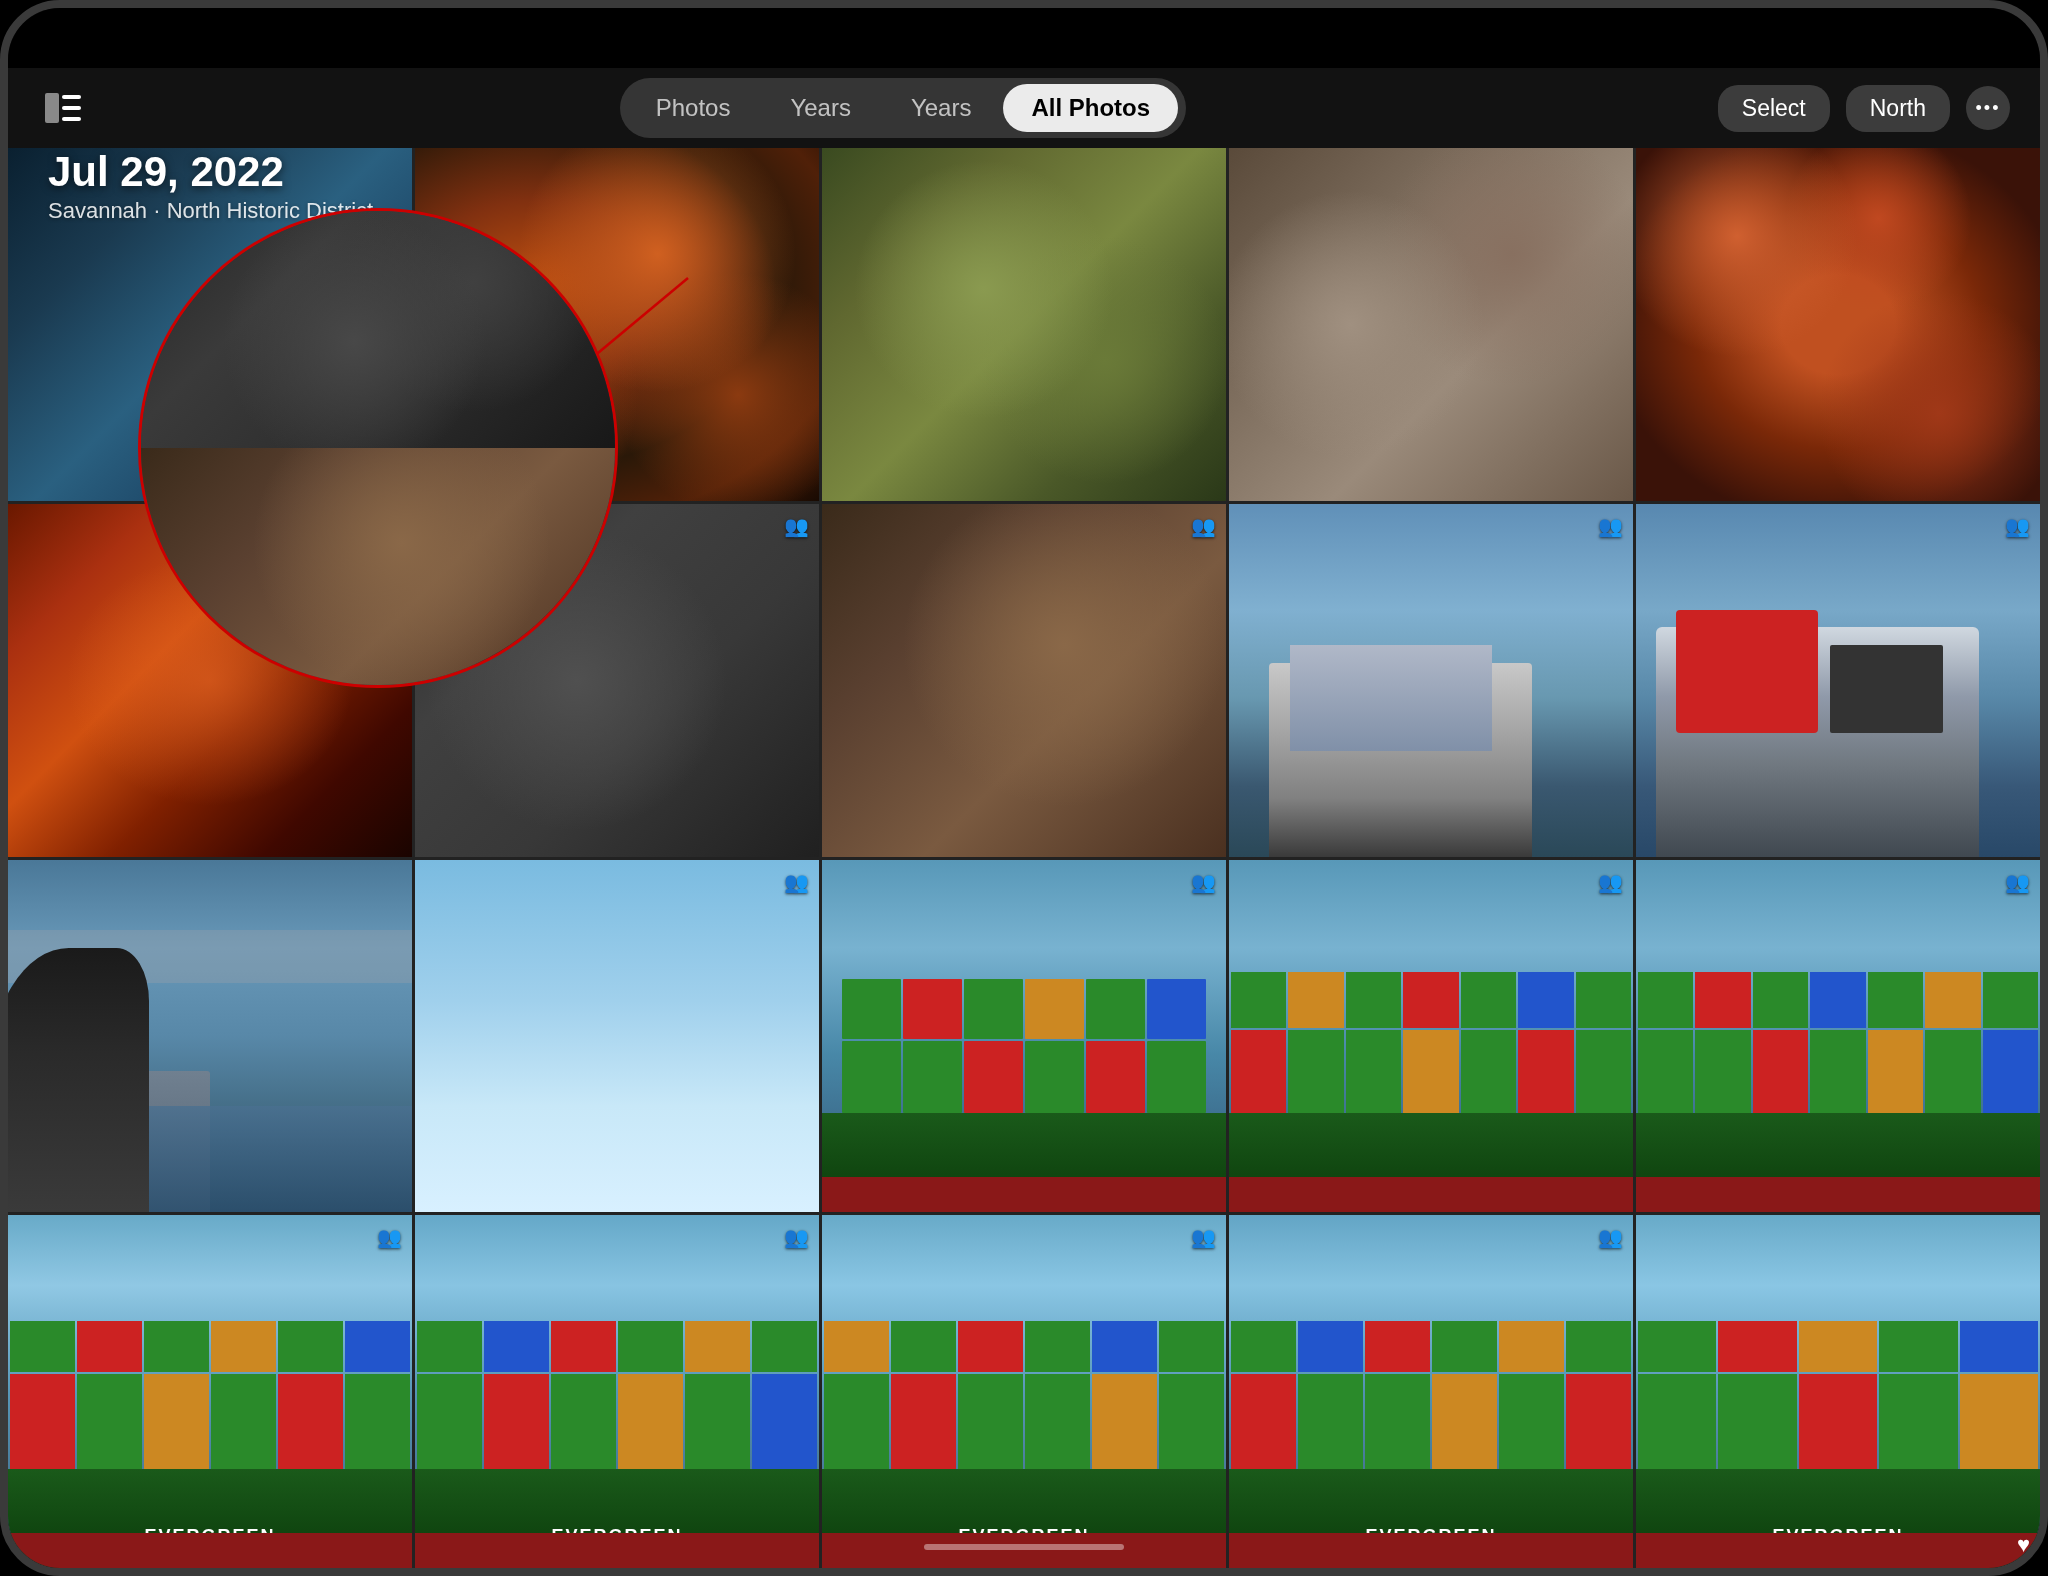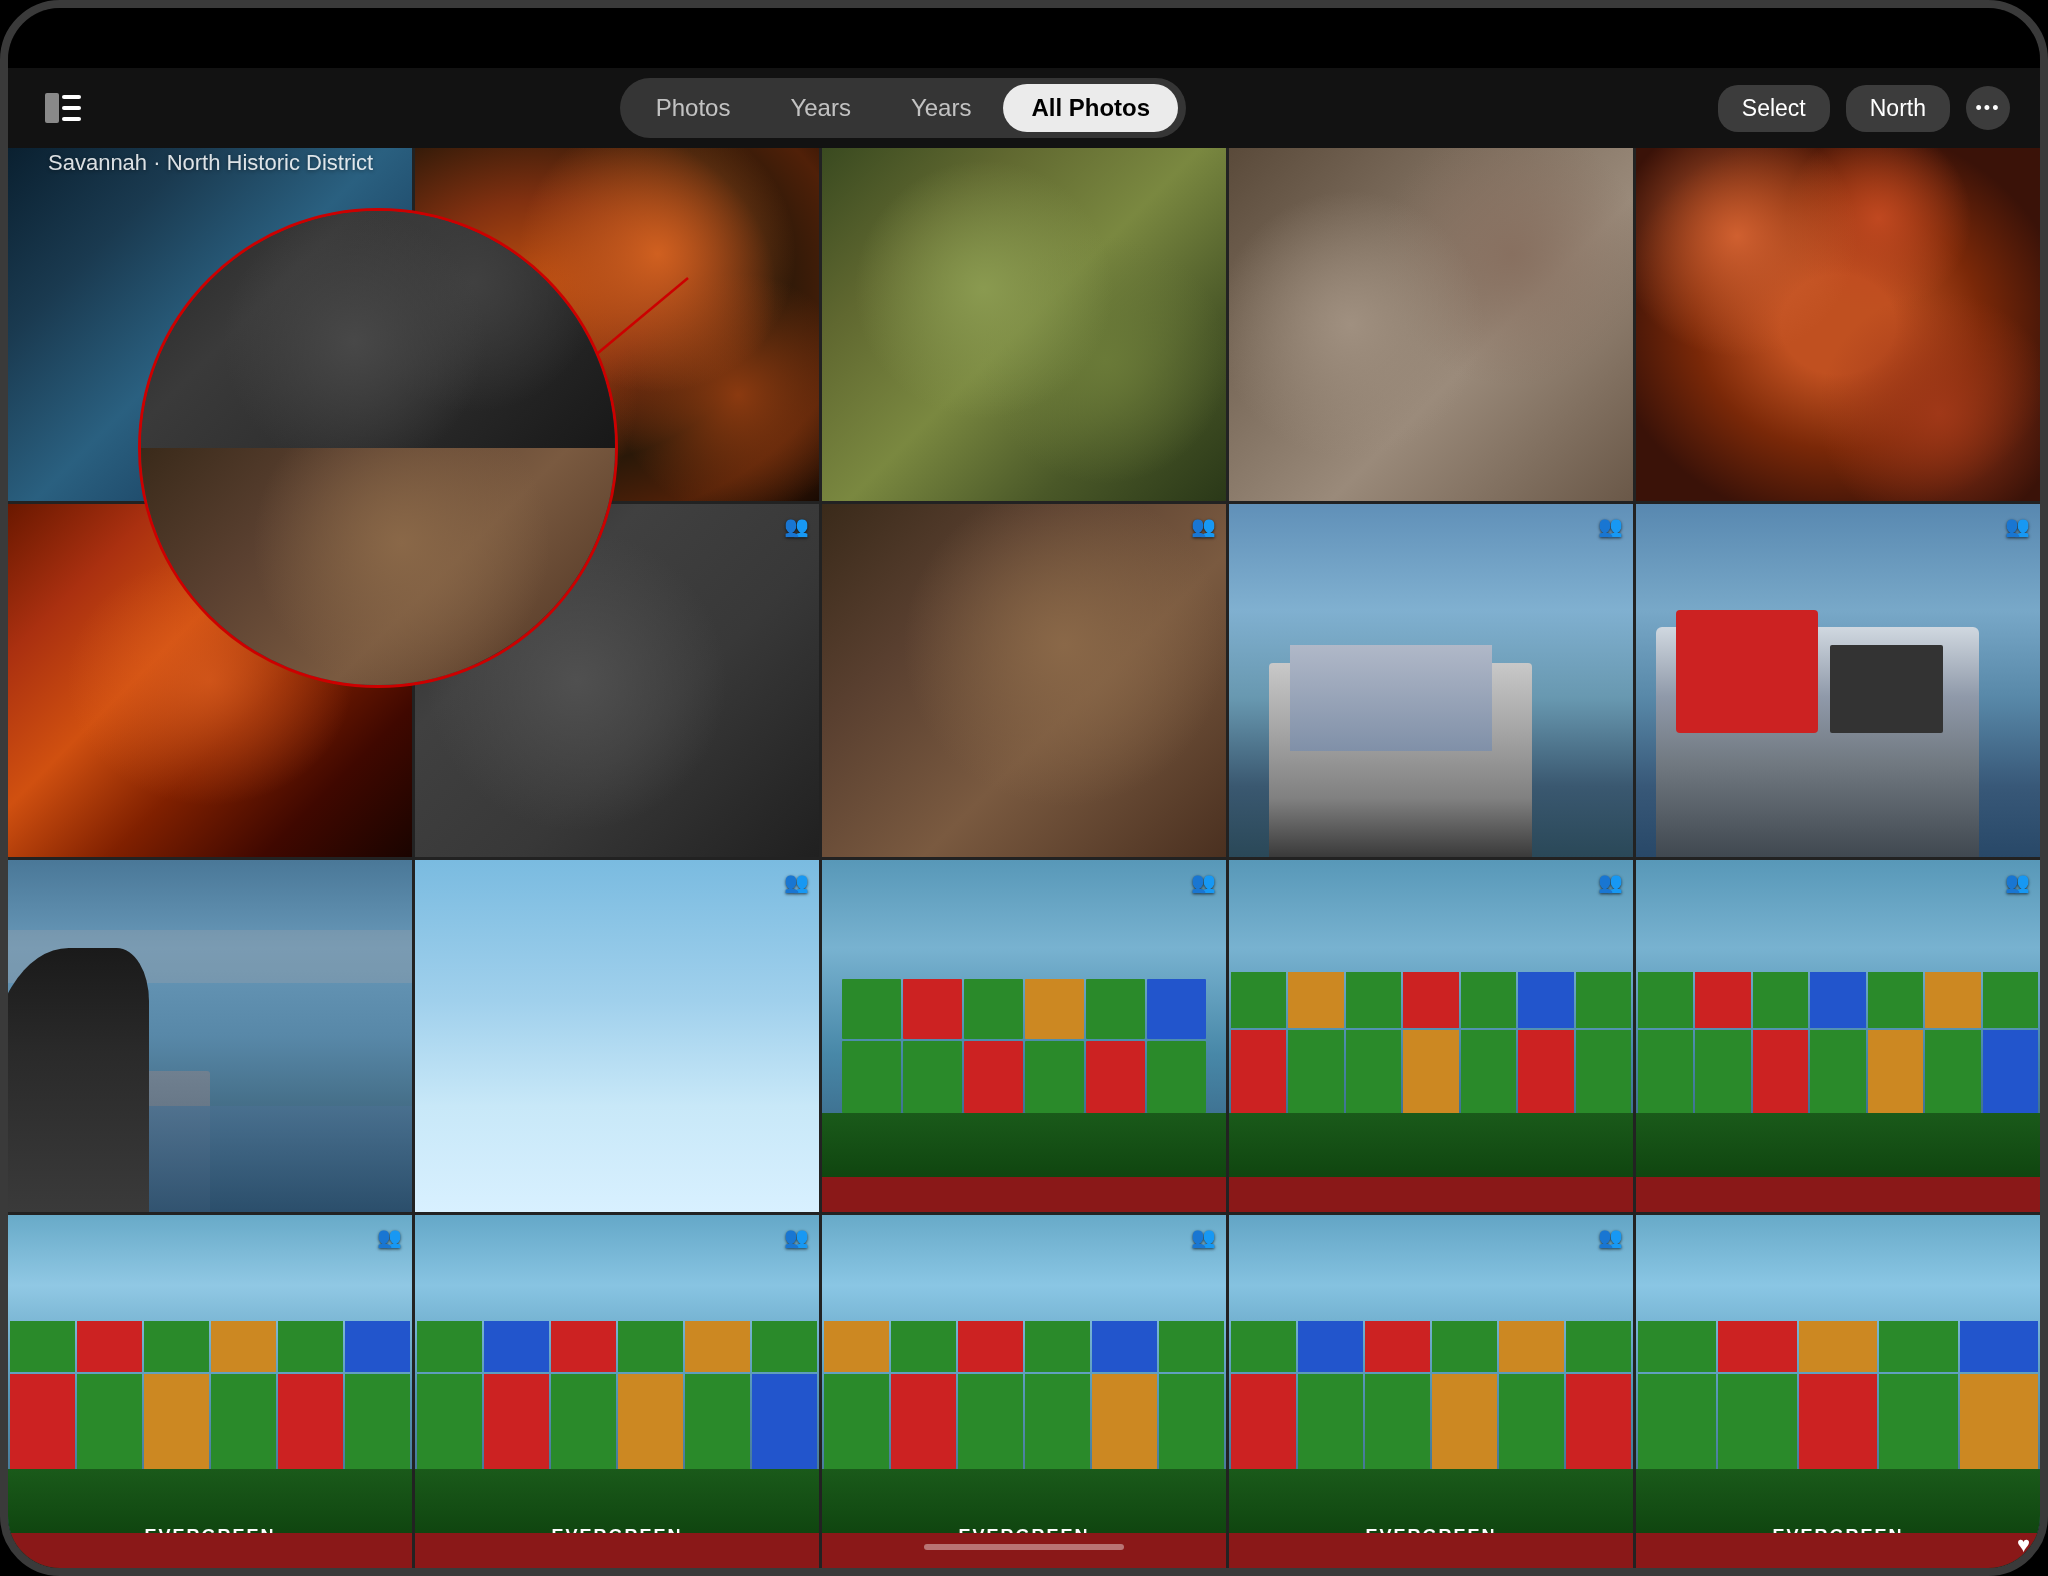--- a/index.html
+++ b/index.html
@@ -306,20 +306,21 @@
       <div class="nav-right">
         <div class="nav-btn">Select</div>
         <div class="nav-btn">North</div>
         <div class="nav-more-btn">
           <span style="letter-spacing:2px; font-size:18px;">•••</span>
         </div>
       </div>
     </div>
 
     <div class="date-header">
+      <div class="date-title">Jul 29, 2022</div>
       <div class="date-subtitle">Savannah · North Historic District</div>
     </div>
 
     <div class="photo-grid">
 
       <div class="photo-cell row1 col1" style="background: linear-gradient(135deg, #0a2030 0%, #1a3a50 25%, #2a6080 50%, #1a4060 75%, #0a2030 100%);">
       </div>
 
       <div class="photo-cell row1 col2" style="background: radial-gradient(ellipse at 30% 40%, #c05010 0%, #803010 30%, #2a1808 60%, #502008 80%, #180a02 100%);">
         <div style="position:absolute;inset:0;background:radial-gradient(circle at 60% 30%, #d06020 0%, transparent 40%), radial-gradient(circle at 20% 70%, #a04010 0%, transparent 35%), radial-gradient(circle at 80% 70%, #8b3a10 0%, transparent 30%);"></div>

